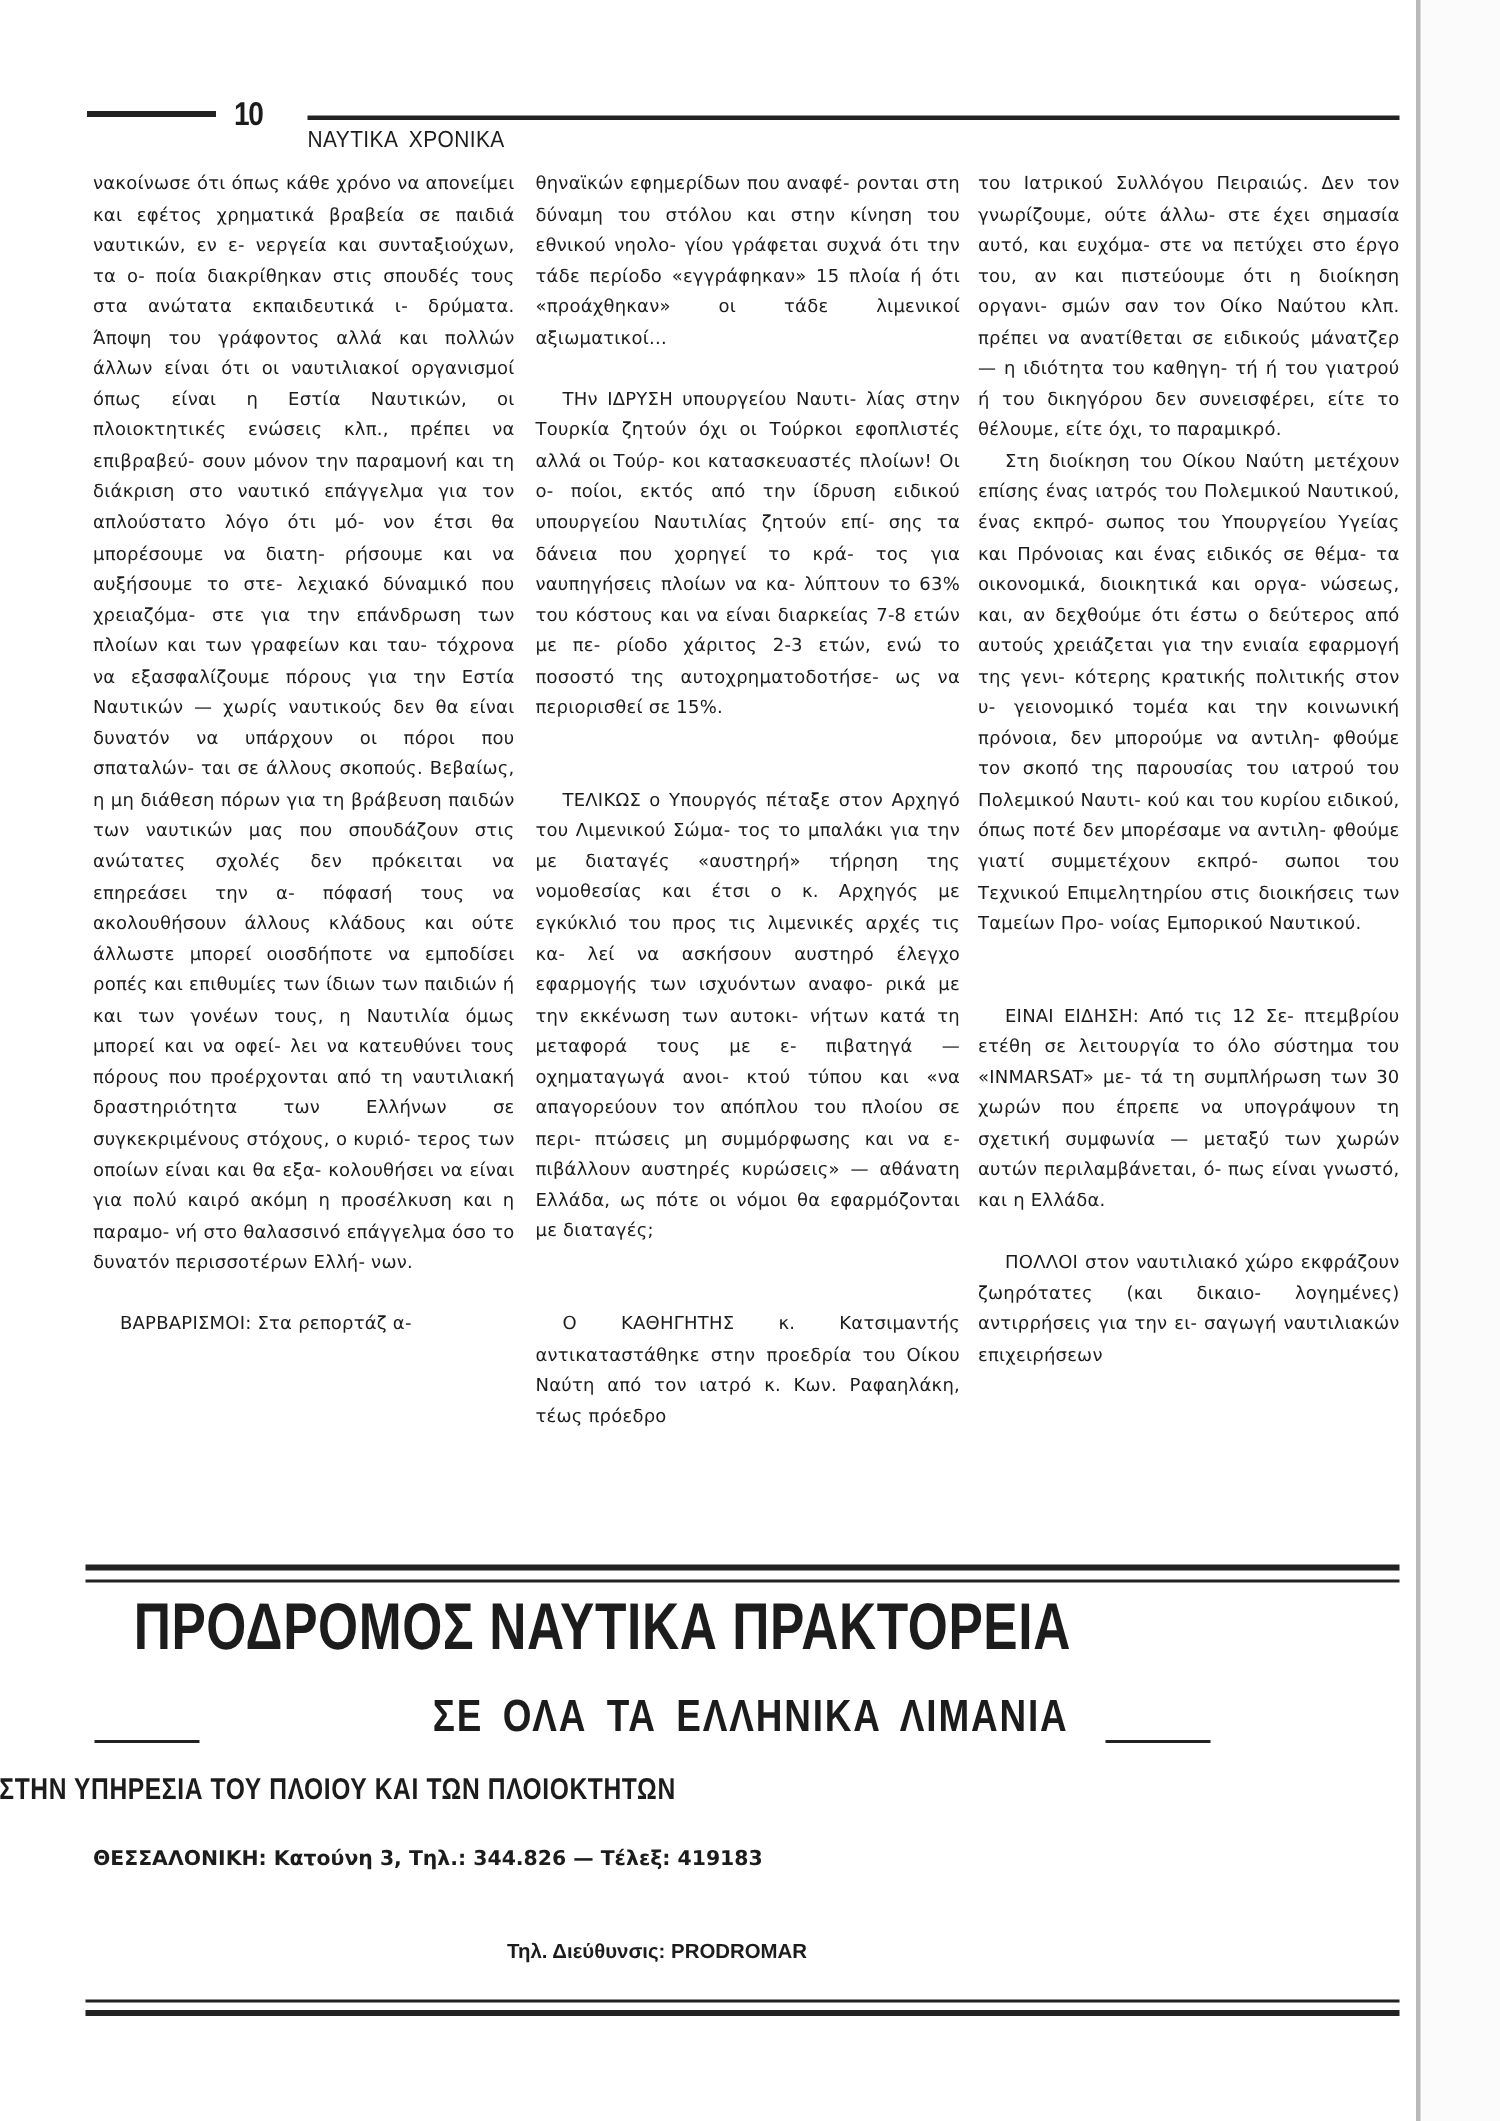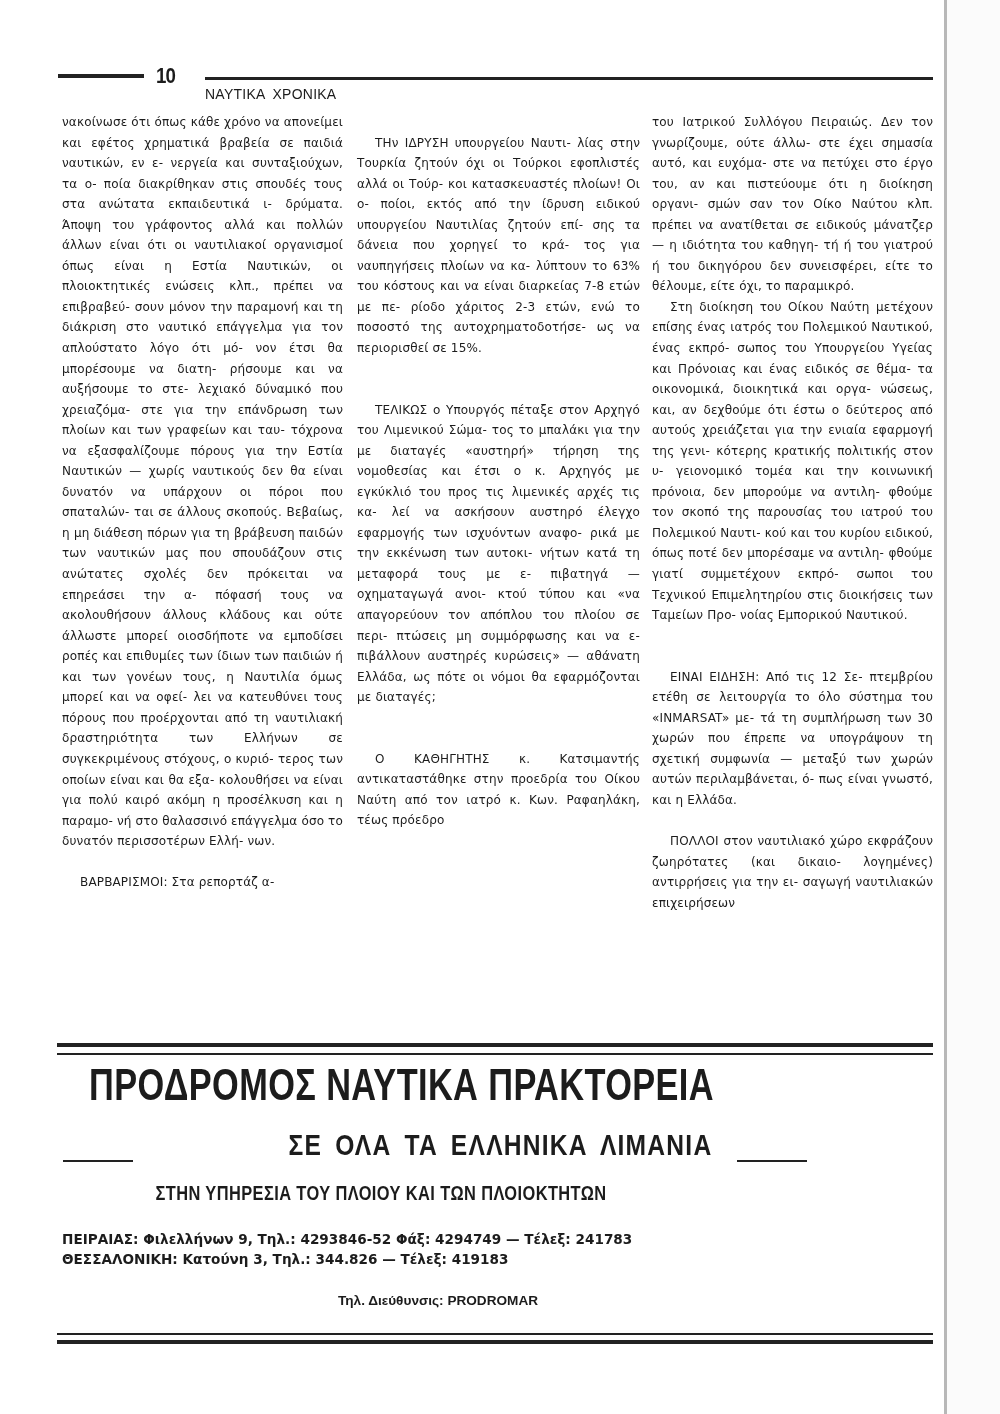--- a/index.html
+++ b/index.html
@@ -60,21 +60,21 @@
     position: absolute; left: 0; width: 1000px; top: 1128px; text-align: center;
   }
   .ad-sub span.t {
     display: inline-block; font-family: "Liberation Sans", sans-serif; font-weight: bold;
     font-size: 30px; transform: scaleX(0.82); letter-spacing: 1.5px; word-spacing: 6px;
   }
   .ad-sub-line {
     position: absolute; top: 1160px; height: 2px; background: #222; width: 70px;
   }
   .ad-tag {
-    position: absolute; left: 0; width: 812px; top: 1182px; text-align: center;
+    position: absolute; left: 0; width: 812px; top: 1182px; 
   }
   .ad-tag span {
     display: inline-block; font-family: "Liberation Sans", sans-serif; font-weight: bold;
     font-size: 20px; transform: scaleX(0.82); letter-spacing: 0.5px; margin-left: -50px;
   }
   .ad-contacts {
     position: absolute; left: 62px; top: 1230px;
     font-family: "DejaVu Sans", sans-serif; font-weight: bold; font-size: 13.6px; line-height: 19.5px;
   }
   .ad-contacts div { white-space: nowrap; }
@@ -94,20 +94,21 @@
 <div class="hdr-rule-right"></div>
 <div class="hdr-title">ΝΑΥΤΙΚΑ  ΧΡΟΝΙΚΑ</div>
 
 <div class="col col1">
   <p class="last">νακοίνωσε ότι όπως κάθε χρόνο να απονείμει και εφέτος χρηματικά βραβεία σε παιδιά ναυτικών, εν ε- νεργεία και συνταξιούχων, τα ο- ποία διακρίθηκαν στις σπουδές τους στα ανώτατα εκπαιδευτικά ι- δρύματα. Άποψη του γράφοντος αλλά και πολλών άλλων είναι ότι οι ναυτιλιακοί οργανισμοί όπως είναι η Εστία Ναυτικών, οι πλοιοκτητικές ενώσεις κλπ., πρέπει να επιβραβεύ- σουν μόνον την παραμονή και τη διάκριση στο ναυτικό επάγγελμα για τον απλούστατο λόγο ότι μό- νον έτσι θα μπορέσουμε να διατη- ρήσουμε και να αυξήσουμε το στε- λεχιακό δύναμικό που χρειαζόμα- στε για την επάνδρωση των πλοίων και των γραφείων και ταυ- τόχρονα να εξασφαλίζουμε πόρους για την Εστία Ναυτικών — χωρίς ναυτικούς δεν θα είναι δυνατόν να υπάρχουν οι πόροι που σπαταλών- ται σε άλλους σκοπούς. Βεβαίως, η μη διάθεση πόρων για τη βράβευση παιδών των ναυτικών μας που σπουδάζουν στις ανώτατες σχολές δεν πρόκειται να επηρεάσει την α- πόφασή τους να ακολουθήσουν άλλους κλάδους και ούτε άλλωστε μπορεί οιοσδήποτε να εμποδίσει ροπές και επιθυμίες των ίδιων των παιδιών ή και των γονέων τους, η Ναυτιλία όμως μπορεί και να οφεί- λει να κατευθύνει τους πόρους που προέρχονται από τη ναυτιλιακή δραστηριότητα των Ελλήνων σε συγκεκριμένους στόχους, ο κυριό- τερος των οποίων είναι και θα εξα- κολουθήσει να είναι για πολύ καιρό ακόμη η προσέλκυση και η παραμο- νή στο θαλασσινό επάγγελμα όσο το δυνατόν περισσοτέρων Ελλή- νων.</p>
   <div class="gap1"></div>
   <p class="ind">ΒΑΡΒΑΡΙΣΜΟΙ: Στα ρεπορτάζ α-</p>
 </div>
 
 <div class="col col2">
+  <p class="last">θηναϊκών εφημερίδων που αναφέ- ρονται στη δύναμη του στόλου και στην κίνηση του εθνικού νηολο- γίου γράφεται συχνά ότι την τάδε περίοδο «εγγράφηκαν» 15 πλοία ή ότι «προάχθηκαν» οι τάδε λιμενικοί αξιωματικοί...</p>
   <div class="gap1"></div>
   <p class="ind last">ΤΗν ΙΔΡΥΣΗ υπουργείου Ναυτι- λίας στην Τουρκία ζητούν όχι οι Τούρκοι εφοπλιστές αλλά οι Τούρ- κοι κατασκευαστές πλοίων! Οι ο- ποίοι, εκτός από την ίδρυση ειδικού υπουργείου Ναυτιλίας ζητούν επί- σης τα δάνεια που χορηγεί το κρά- τος για ναυπηγήσεις πλοίων να κα- λύπτουν το 63% του κόστους και να είναι διαρκείας 7-8 ετών με πε- ρίοδο χάριτος 2-3 ετών, ενώ το ποσοστό της αυτοχρηματοδοτήσε- ως να περιορισθεί σε 15%.</p>
   <div class="gap2"></div>
   <p class="ind last">ΤΕΛΙΚΩΣ ο Υπουργός πέταξε στον Αρχηγό του Λιμενικού Σώμα- τος το μπαλάκι για την με διαταγές «αυστηρή» τήρηση της νομοθεσίας και έτσι ο κ. Αρχηγός με εγκύκλιό του προς τις λιμενικές αρχές τις κα- λεί να ασκήσουν αυστηρό έλεγχο εφαρμογής των ισχυόντων αναφο- ρικά με την εκκένωση των αυτοκι- νήτων κατά τη μεταφορά τους με ε- πιβατηγά — οχηματαγωγά ανοι- κτού τύπου και «να απαγορεύουν τον απόπλου του πλοίου σε περι- πτώσεις μη συμμόρφωσης και να ε- πιβάλλουν αυστηρές κυρώσεις» — αθάνατη Ελλάδα, ως πότε οι νόμοι θα εφαρμόζονται με διαταγές;</p>
   <div class="gap2"></div>
   <p class="ind">Ο ΚΑΘΗΓΗΤΗΣ κ. Κατσιμαντής αντικαταστάθηκε στην προεδρία του Οίκου Ναύτη από τον ιατρό κ. Κων. Ραφαηλάκη, τέως πρόεδρο</p>
 </div>
 
 <div class="col col3">
   <p class="last">του Ιατρικού Συλλόγου Πειραιώς. Δεν τον γνωρίζουμε, ούτε άλλω- στε έχει σημασία αυτό, και ευχόμα- στε να πετύχει στο έργο του, αν και πιστεύουμε ότι η διοίκηση οργανι- σμών σαν τον Οίκο Ναύτου κλπ. πρέπει να ανατίθεται σε ειδικούς μάνατζερ — η ιδιότητα του καθηγη- τή ή του γιατρού ή του δικηγόρου δεν συνεισφέρει, είτε το θέλουμε, είτε όχι, το παραμικρό.</p>
@@ -129,19 +130,18 @@
 <div class="ad-sub">
   <span class="t">ΣΕ ΟΛΑ ΤΑ ΕΛΛΗΝΙΚΑ ΛΙΜΑΝΙΑ</span>
 </div>
 <div class="ad-sub-line" style="left:737px;"></div>
 
 <div class="ad-tag">
   <span>ΣΤΗΝ ΥΠΗΡΕΣΙΑ ΤΟΥ ΠΛΟΙΟΥ ΚΑΙ ΤΩΝ ΠΛΟΙΟΚΤΗΤΩΝ</span>
 </div>
 
 <div class="ad-contacts">
-  <div>ΠΕΙΡΑΙΑΣ: Φιλελλήνων 9, Τηλ.: 4293846-52 Φάξ: 4294749 — Τέλεξ: 241783</div>
   <div>ΘΕΣΣΑΛΟΝΙΚΗ: Κατούνη 3, Τηλ.: 344.826 — Τέλεξ: 419183</div>
 </div>
 <div class="ad-telegraph">Τηλ. Διεύθυνσις: PRODROMAR</div>
 
 <div class="ad-rule" style="top:1333px;height:2px;"></div>
 <div class="ad-rule" style="top:1340px;height:4px;"></div>
 
 </body></html>

